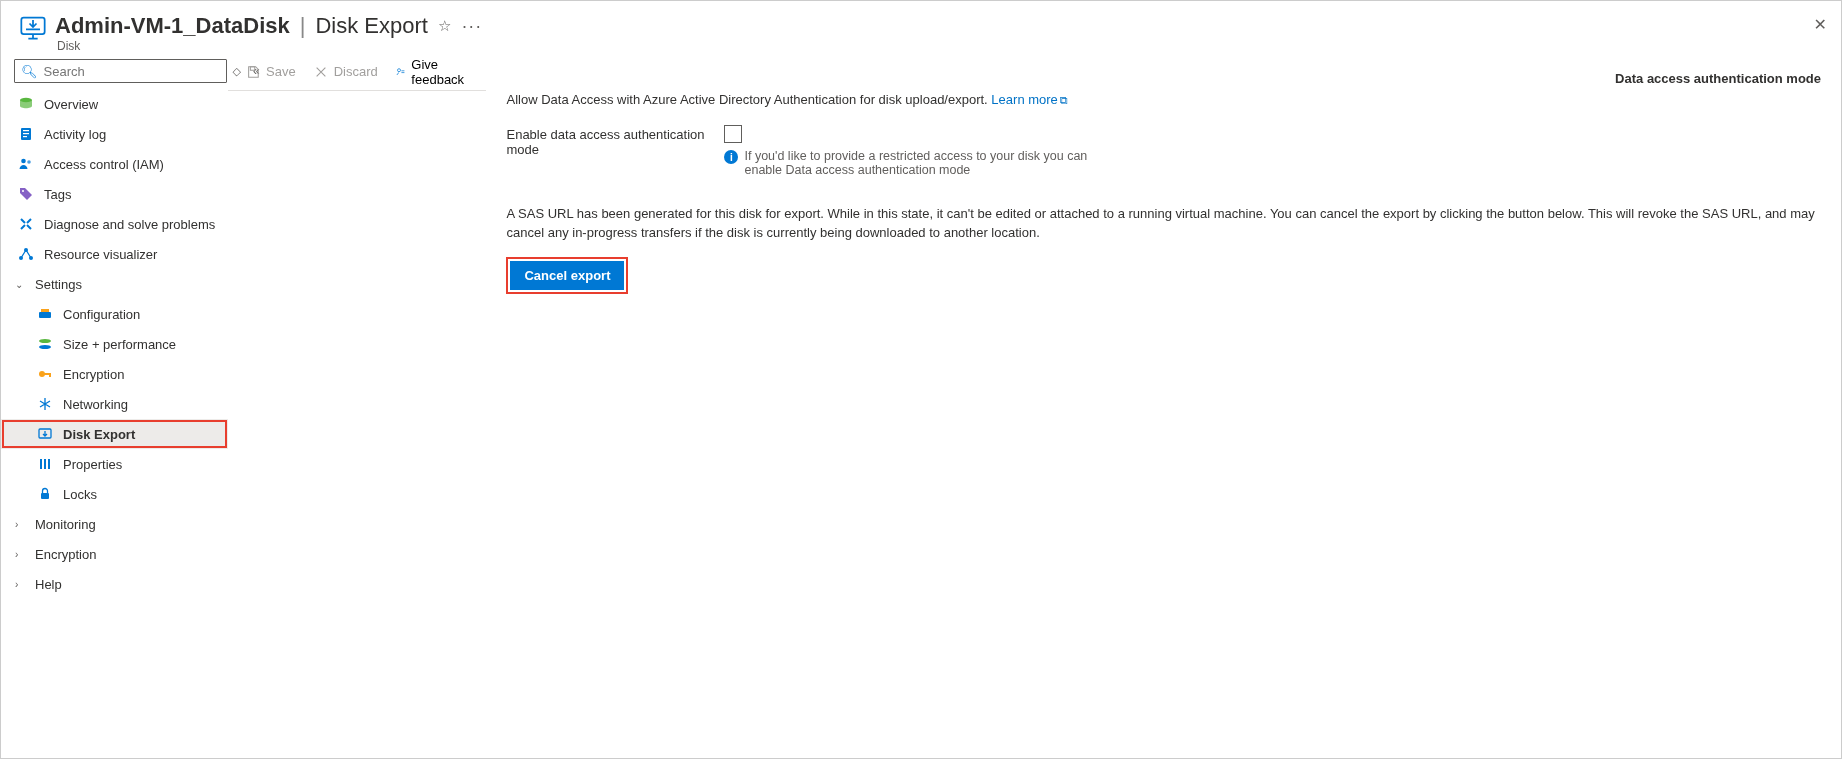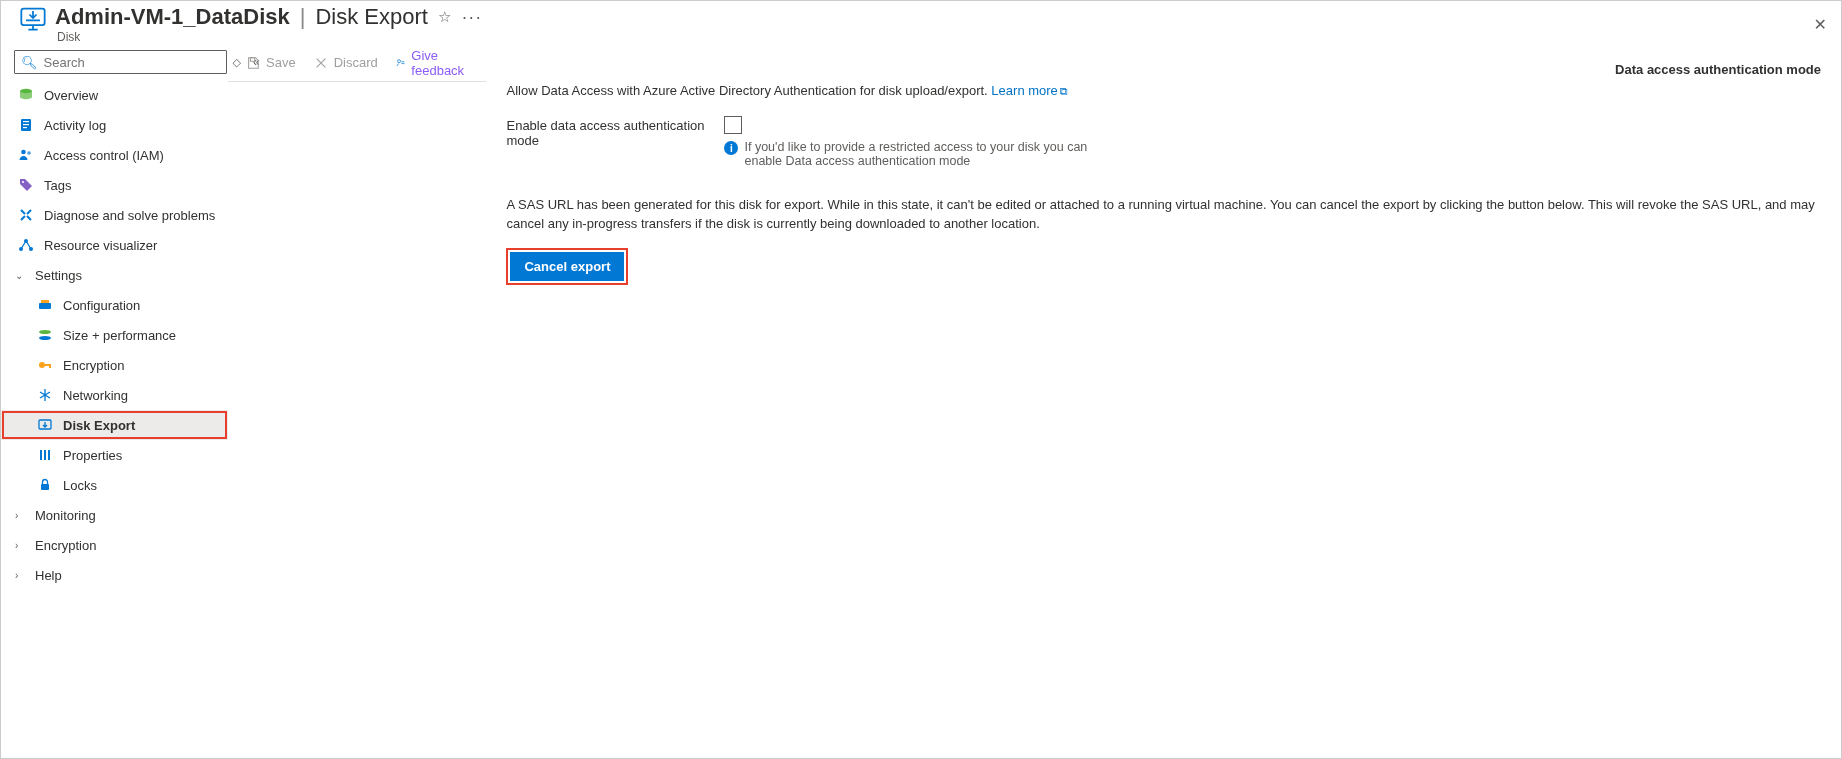--- a/index.html
+++ b/index.html
@@ -1,19 +1,19 @@
 <!DOCTYPE html>
 <html><head>
 <meta charset="utf-8">
 <style>
   * { box-sizing: border-box; margin: 0; padding: 0; }
   html, body { height: 100%; font-family: "Segoe UI", Arial, sans-serif; font-size: 13px; color: #323130; background: #fff; }
   .root { display: flex; flex-direction: column; height: 759px; width: 1842px; border: 1px solid #ccc; background: #fff; }
 
-  .header { display: flex; align-items: flex-start; padding: 3px 18px 0 18px; position: relative; }
+  .header { display: flex; align-items: flex-start; padding: 12px 18px 0 18px; position: relative; }
   .header-icon { width: 28px; height: 28px; margin-right: 8px; flex-shrink: 0; }
   .header-title-block { flex-shrink: 0; }
   .header-title { font-size: 22px; font-weight: 600; color: #323130; }
   .header-sub { font-size: 12px; color: #605e5c; padding-left: 2px; }
   .header-divider { font-size: 22px; font-weight: 300; color: #888; padding: 0 10px; }
   .header-section { font-size: 22px; color: #323130; display:flex; align-items:center; gap:10px; }
   .header-star { color: #605e5c; font-size: 15px; }
   .header-more { color: #605e5c; font-size: 18px; letter-spacing: 1px; line-height: 10px; }
   .header-close { position: absolute; right: 14px; top: 14px; color: #605e5c; cursor: pointer; font-size: 16px; }
 
@@ -33,21 +33,21 @@
   .nav li.selected { background:#edebe9; }
   .nav li.hl { outline:2.5px solid #e83e2e; outline-offset:-3px; }
   .group-caret { width:10px; display:inline-block; color:#605e5c; font-size:10px; }
 
   .main { flex:1; display:flex; }
   .toolbar { display:flex; align-items:center; height:38px; padding: 0 18px; gap:18px; border-bottom:1px solid #e1dfdd; }
   .tb-btn { display:flex; align-items:center; gap:6px; color:#605e5c; cursor:pointer; font-size:13px;}
   .tb-btn.disabled { color:#a19f9d; cursor:default; }
   .tb-btn svg { width:14px; height:14px; }
   .tb-btn.fb { color:#0078d4; }
-  .tb-btn.fb span.lbl { color:#8b5cf6; }
+  .tb-btn.fb span.lbl { color:#000000; }
 
   .content { padding: 18px 20px; font-size:13px; }
   .content h3 { font-size:13px; font-weight:600; margin-bottom:6px;text-align:right; }
   .desc { margin-bottom:18px; }
   .desc a { color:#0072c6; text-decoration:none; }
   .ext-ic { font-size:11px; vertical-align:middle; margin-left:2px; color:#0072c6;}
 
   .field-row { display:flex; align-items:flex-start; gap:18px; margin-bottom:28px; }
   .field-label { width:200px; padding-top:2px;}
   .field-ctrl { display:flex; flex-direction:column; gap:6px; }

